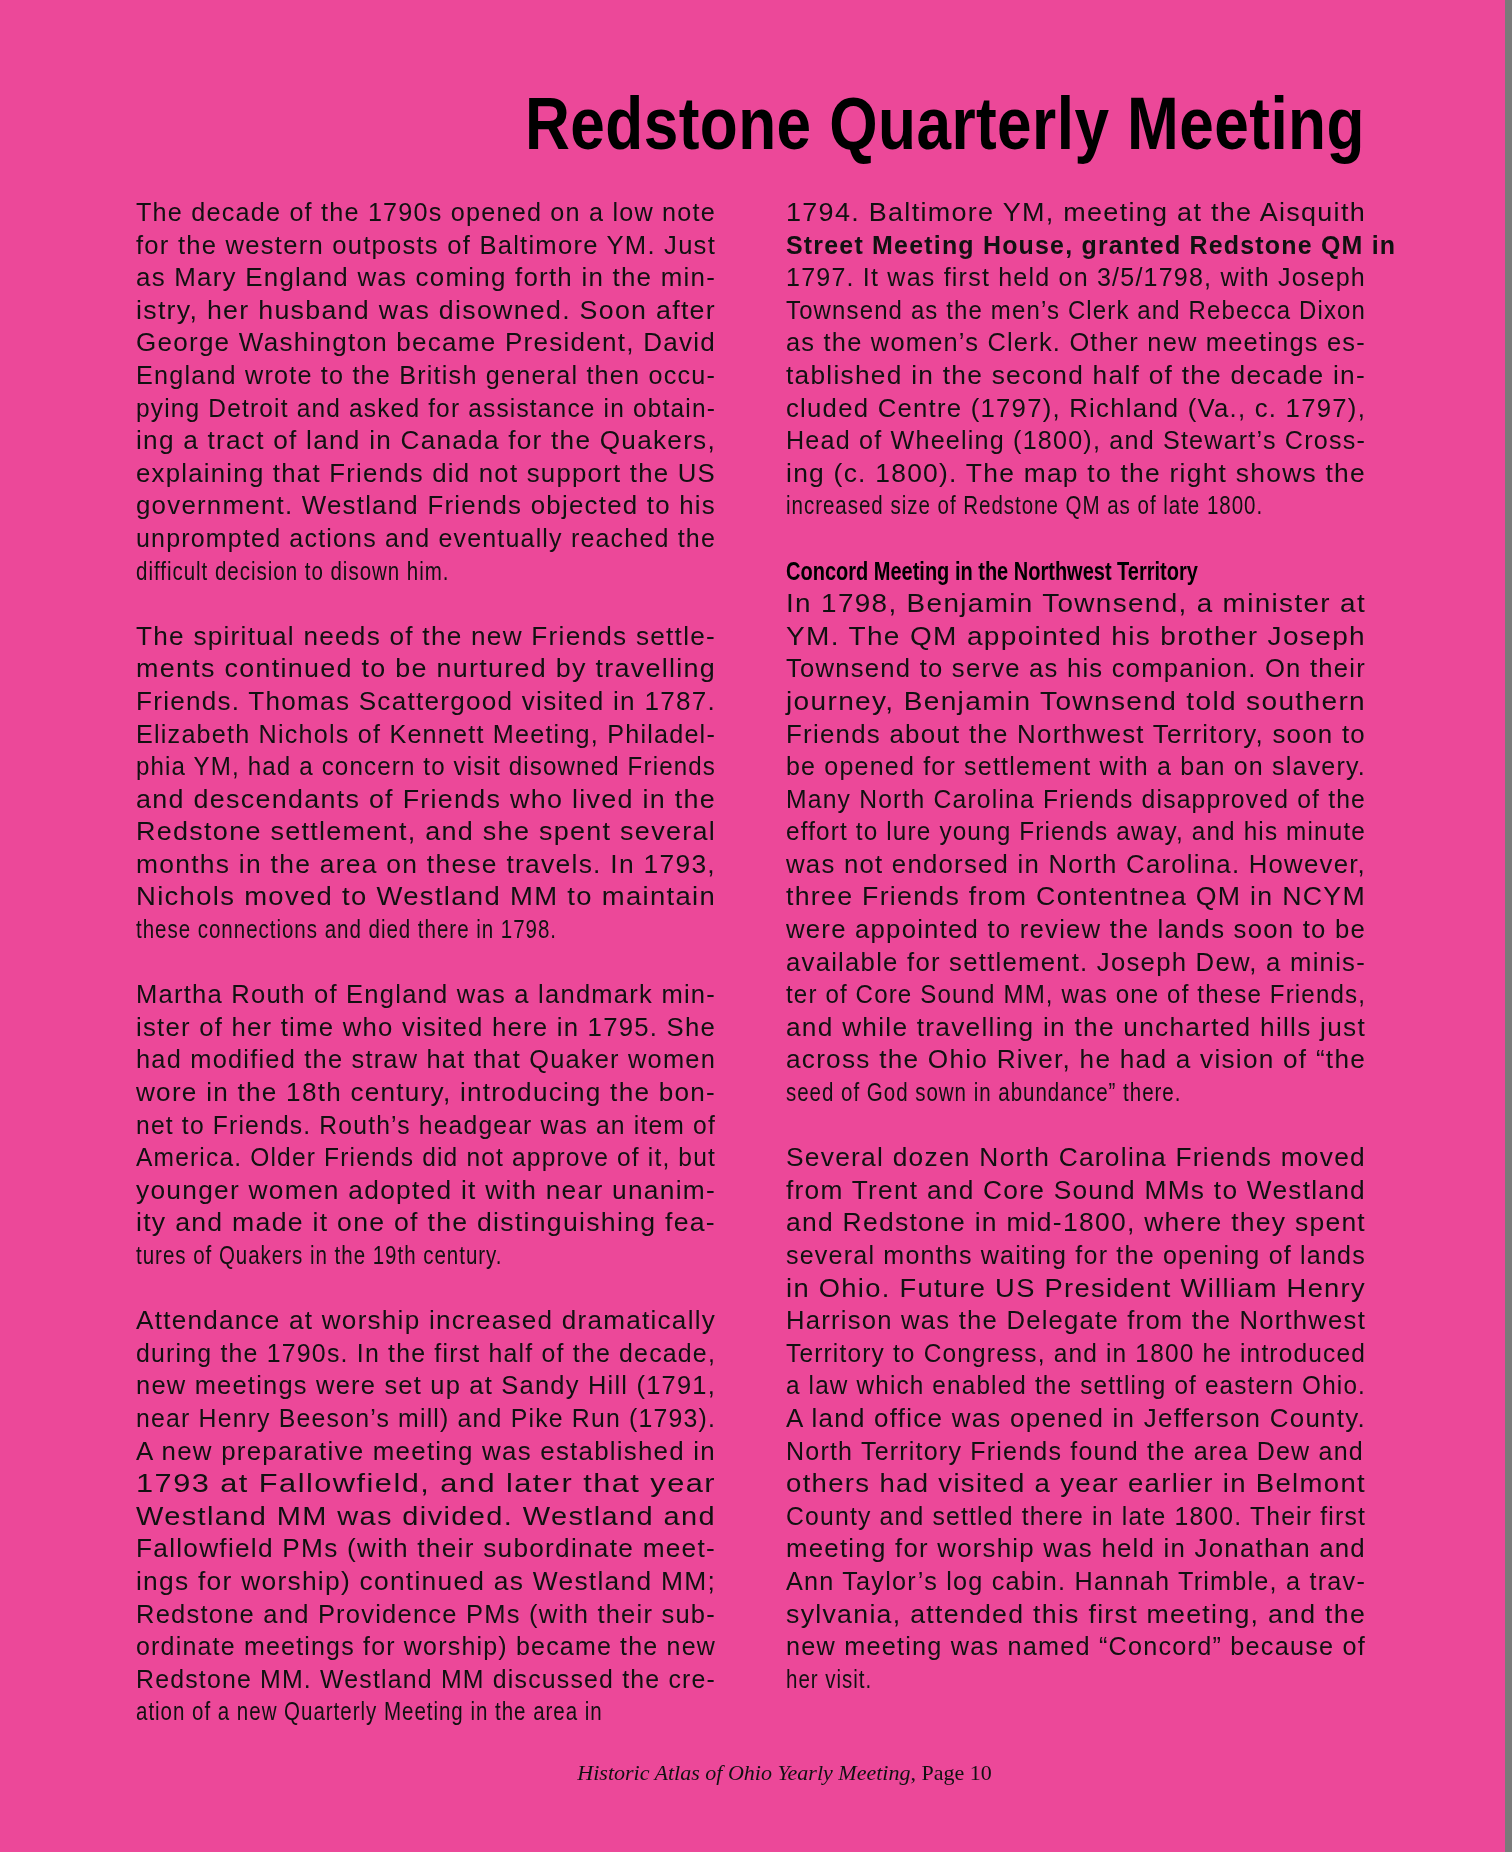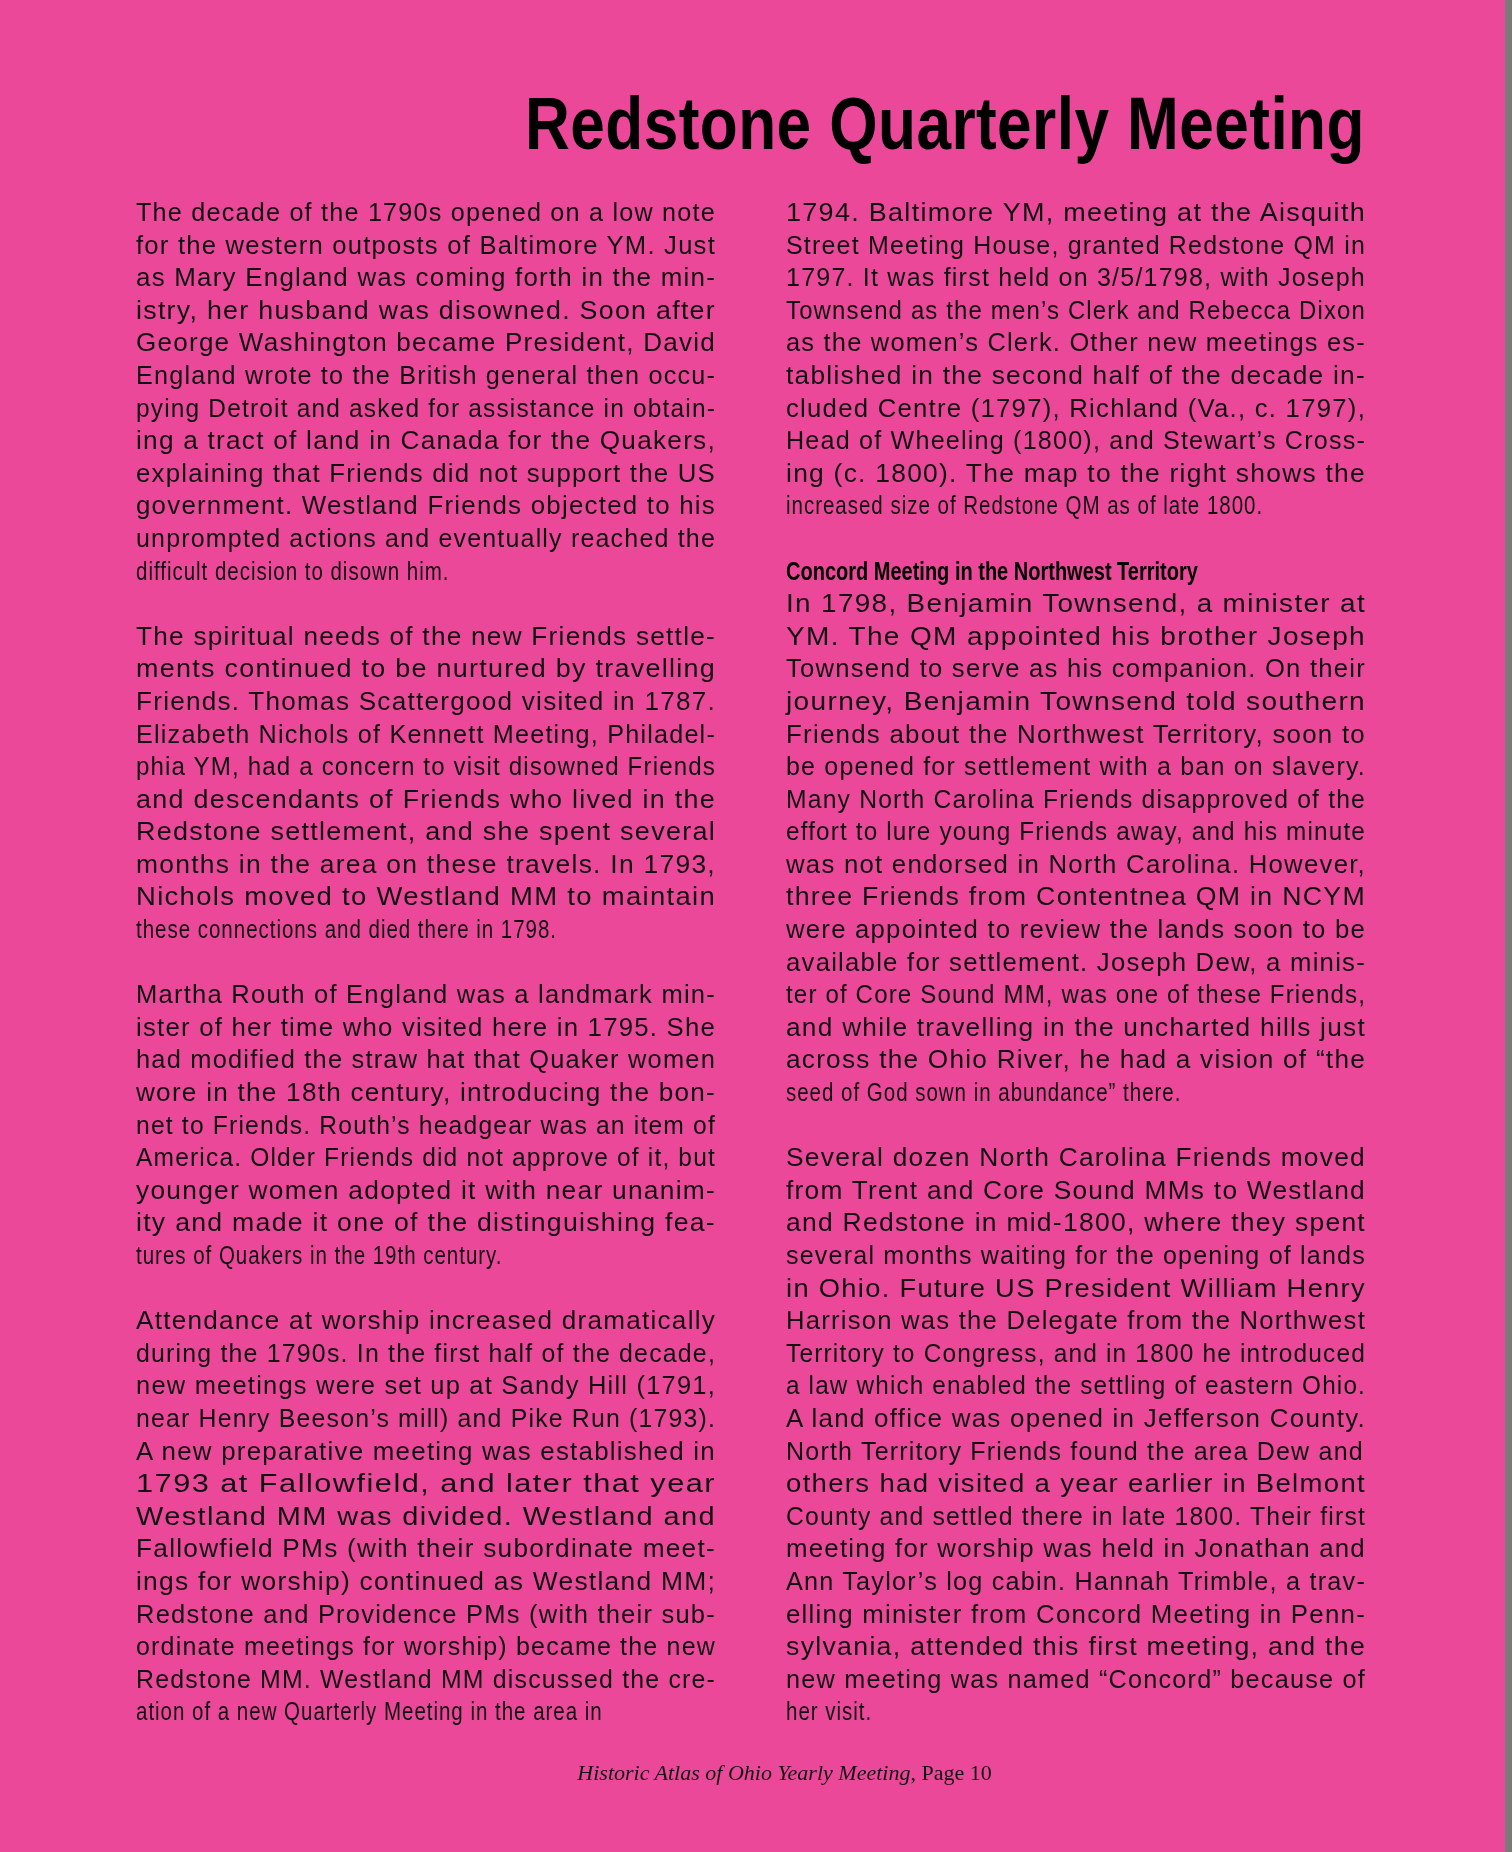--- a/index.html
+++ b/index.html
@@ -157,21 +157,21 @@
         <span class="line"><span class="txt" style="transform: scaleX(1.0546);">ings for worship) continued as Westland MM;</span></span>
         <span class="line"><span class="txt" style="transform: scaleX(1.0205);">Redstone and Providence PMs (with their sub-</span></span>
         <span class="line"><span class="txt" style="transform: scaleX(0.9988);">ordinate meetings for worship) became the new</span></span>
         <span class="line"><span class="txt" style="transform: scaleX(0.9944);">Redstone MM. Westland MM discussed the cre-</span></span>
         <span class="line"><span class="txt" style="transform: scaleX(0.82);">ation of a new Quarterly Meeting in the area in</span></span>
       </div>
     </div>
   <div class="col col-right" id="col-right">
       <div class="para">
         <span class="line"><span class="txt" style="transform: scaleX(1.079);">1794. Baltimore YM, meeting at the Aisquith</span></span>
-        <span class="line"><span class="txt" style="transform: scaleX(0.9985);">Street Meeting House, granted Redstone QM in</span></span>
+        <span class="line"><span class="txt" style="transform: scaleX(0.9985); font-weight: bold;">Street Meeting House, granted Redstone QM in</span></span>
         <span class="line"><span class="txt" style="transform: scaleX(1.0021);">1797. It was first held on 3/5/1798, with Joseph</span></span>
         <span class="line"><span class="txt" style="transform: scaleX(0.9583);">Townsend as the men’s Clerk and Rebecca Dixon</span></span>
         <span class="line"><span class="txt" style="transform: scaleX(1.0164);">as the women’s Clerk. Other new meetings es-</span></span>
         <span class="line"><span class="txt" style="transform: scaleX(1.0519);">tablished in the second half of the decade in-</span></span>
         <span class="line"><span class="txt" style="transform: scaleX(1.0296);">cluded Centre (1797), Richland (Va., c. 1797),</span></span>
         <span class="line"><span class="txt" style="transform: scaleX(1.0045);">Head of Wheeling (1800), and Stewart’s Cross-</span></span>
         <span class="line"><span class="txt" style="transform: scaleX(1.0552);">ing (c. 1800). The map to the right shows the</span></span>
         <span class="line"><span class="txt" style="transform: scaleX(0.82);">increased size of Redstone QM as of late 1800.</span></span>
       </div>
       <span class="gap"></span>
@@ -203,21 +203,20 @@
         <span class="line"><span class="txt" style="transform: scaleX(1.092);">in Ohio.  Future US President William Henry</span></span>
         <span class="line"><span class="txt" style="transform: scaleX(1.0256);">Harrison was the Delegate from the Northwest</span></span>
         <span class="line"><span class="txt" style="transform: scaleX(0.9787);">Territory to Congress, and in 1800 he introduced</span></span>
         <span class="line"><span class="txt" style="transform: scaleX(0.9721);">a law which enabled the settling of eastern Ohio.</span></span>
         <span class="line"><span class="txt" style="transform: scaleX(1.0385);">A land office was opened in Jefferson County.</span></span>
         <span class="line"><span class="txt" style="transform: scaleX(1.0012);">North Territory Friends found the area Dew and</span></span>
         <span class="line"><span class="txt" style="transform: scaleX(1.1013);">others had visited a year earlier in Belmont</span></span>
         <span class="line"><span class="txt" style="transform: scaleX(0.9894);">County and settled there in late 1800. Their first</span></span>
         <span class="line"><span class="txt" style="transform: scaleX(1.033);">meeting for worship was held in Jonathan and</span></span>
         <span class="line"><span class="txt" style="transform: scaleX(1.0092);">Ann Taylor’s log cabin. Hannah Trimble, a trav-</span></span>
-        <span class="line"><span class="txt" style="transform: scaleX(1.0336);">elling minister from Concord Meeting in Penn-</span></span>
         <span class="line"><span class="txt" style="transform: scaleX(1.0682);">sylvania, attended this first meeting, and the</span></span>
         <span class="line"><span class="txt" style="transform: scaleX(1.0099);">new meeting was named “Concord” because of</span></span>
         <span class="line"><span class="txt" style="transform: scaleX(0.82);">her visit.</span></span>
       </div>
     </div>
 
   <div class="footer">
     <em>Historic Atlas of Ohio Yearly Meeting</em><span>, Page 10</span>
   </div>
 </div>

